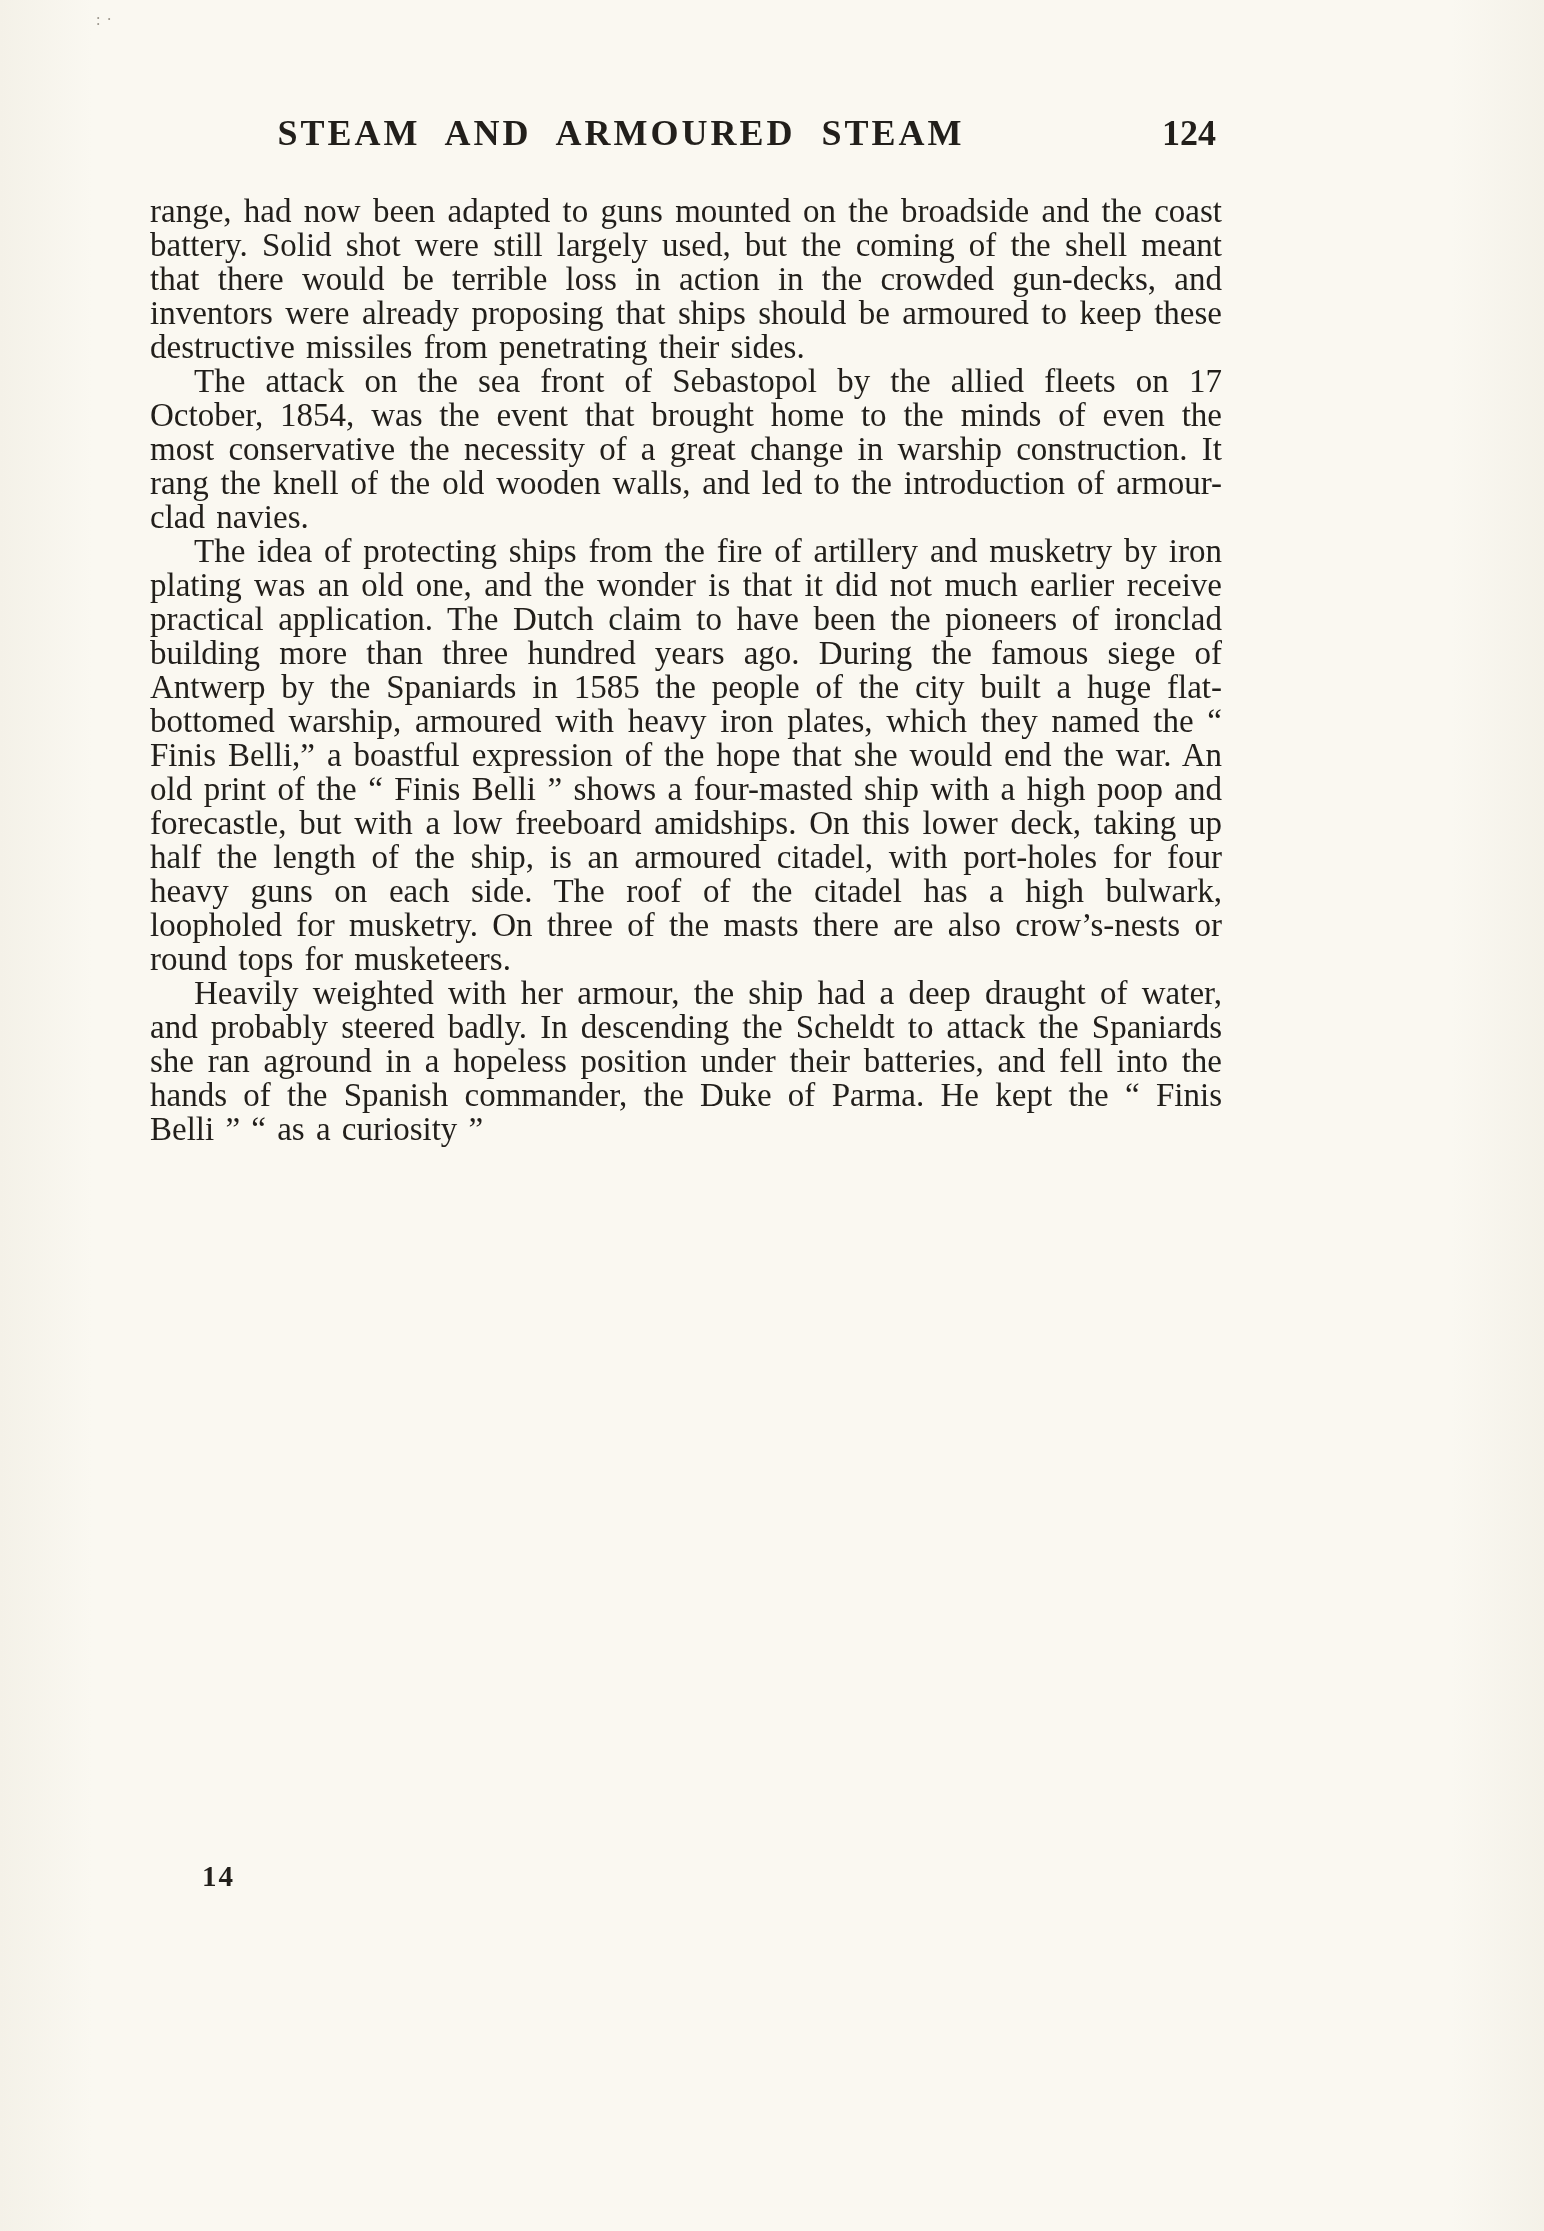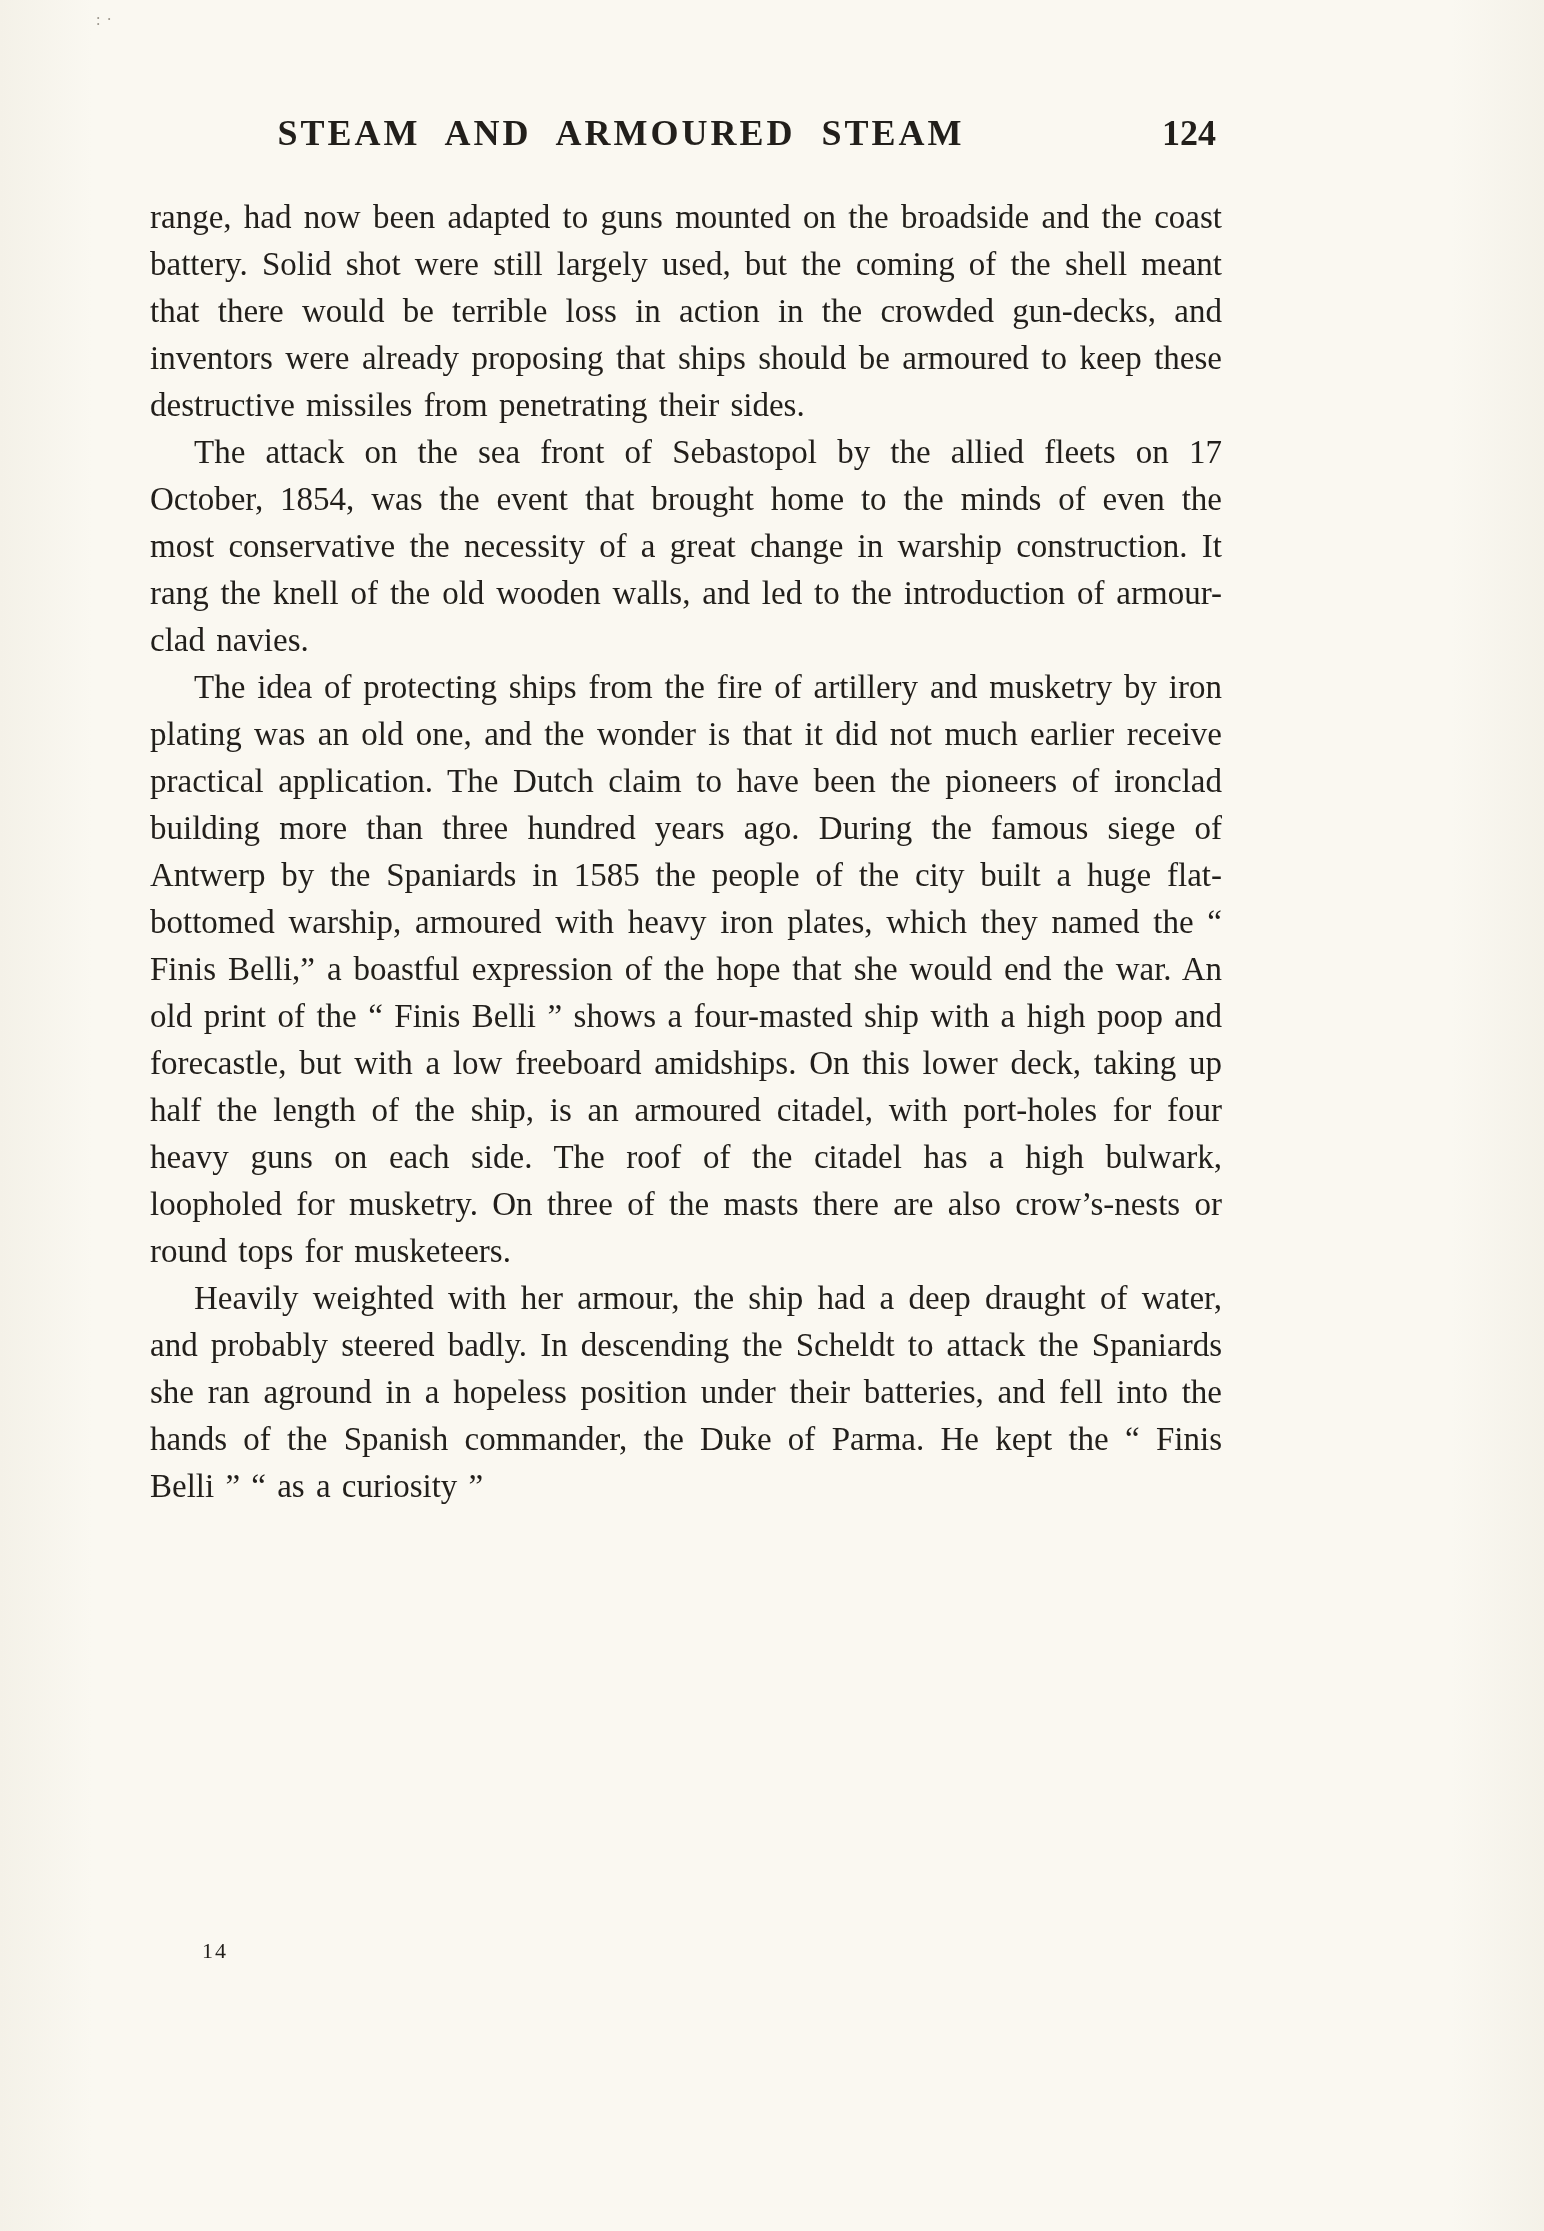--- a/index.html
+++ b/index.html
@@ -44,32 +44,32 @@
     position: absolute;
     right: 6px;
     top: 0;
     font-weight: bold;
     font-size: 36px;
   }
   .body p {
     margin: 0;
     text-align: justify;
     font-size: 33px;
-    line-height: 47px;
+    line-height: 34px;
     word-spacing: 3px;
   }
   .body p.indent {
     text-indent: 44px;
   }
   .signature {
     position: absolute;
     left: 202px;
-    top: 1938px;
-    font-size: 22px;
-    font-weight: normal;
+    top: 1860px;
+    font-size: 29px;
+    font-weight: bold;
     letter-spacing: 2px;
   }
   
   .speck {
     position: absolute;
     left: 96px;
     top: 10px;
     color: #9a948a;
     font-size: 16px;
     line-height: 20px;

